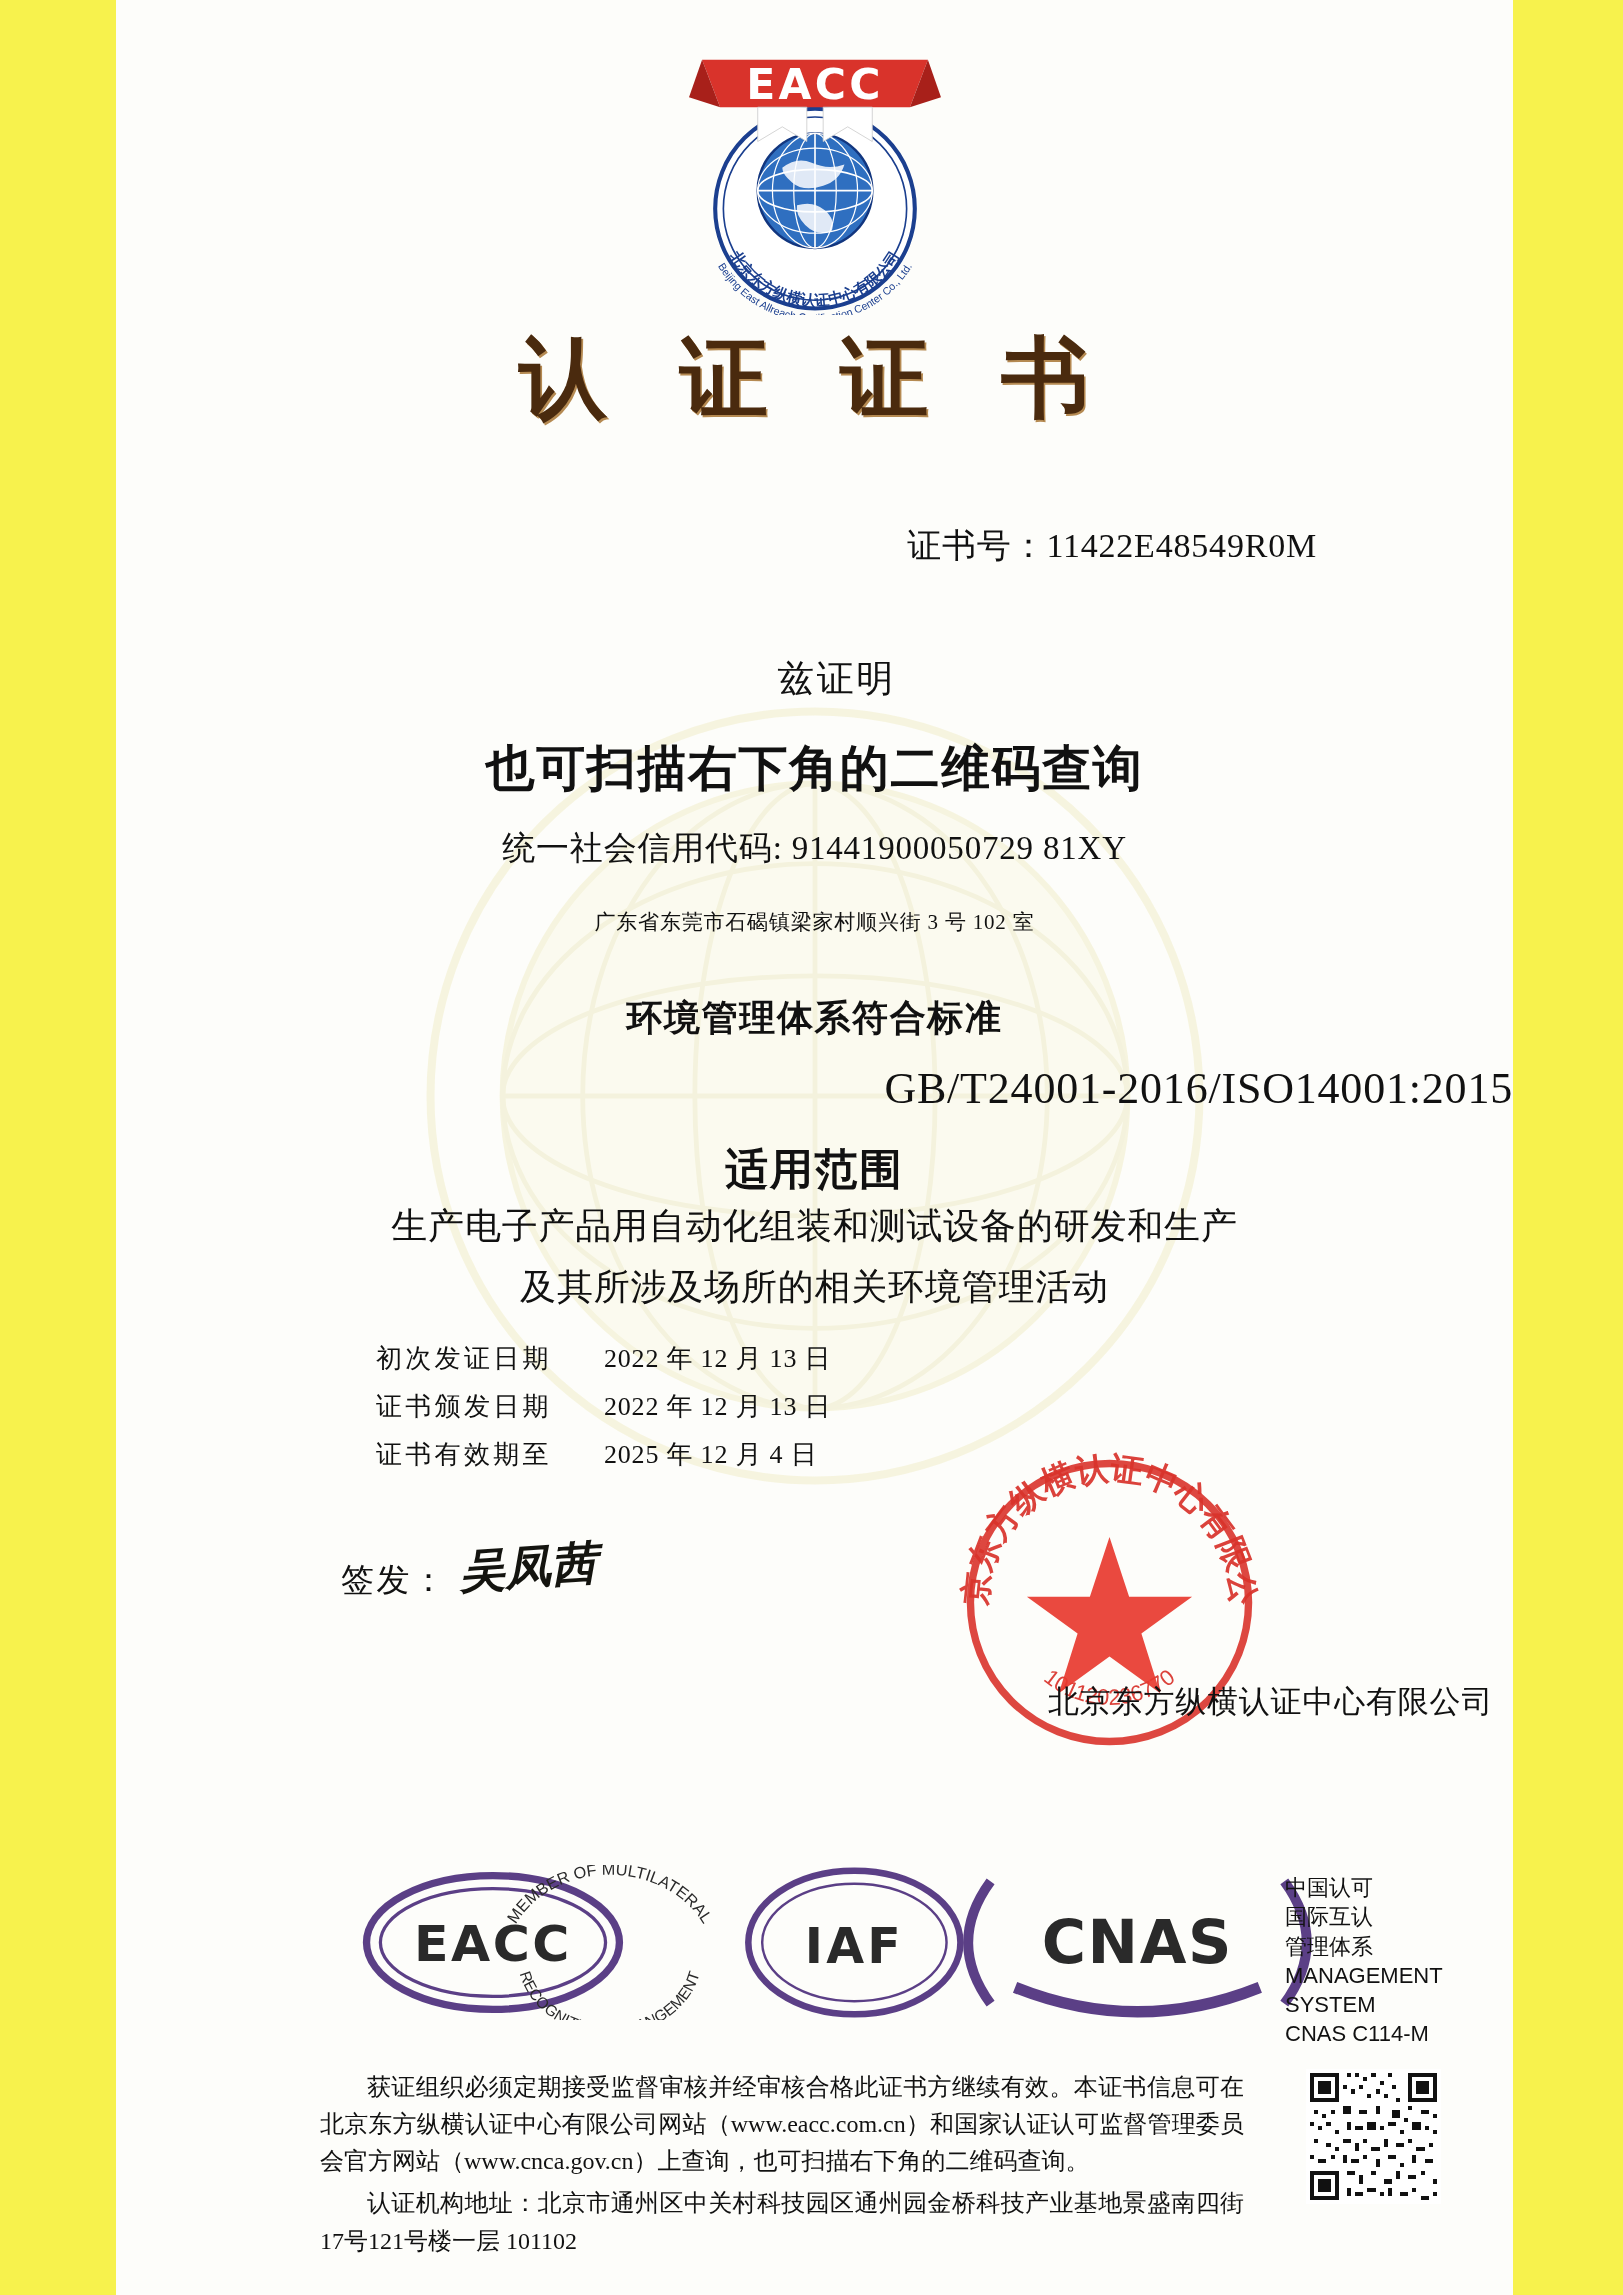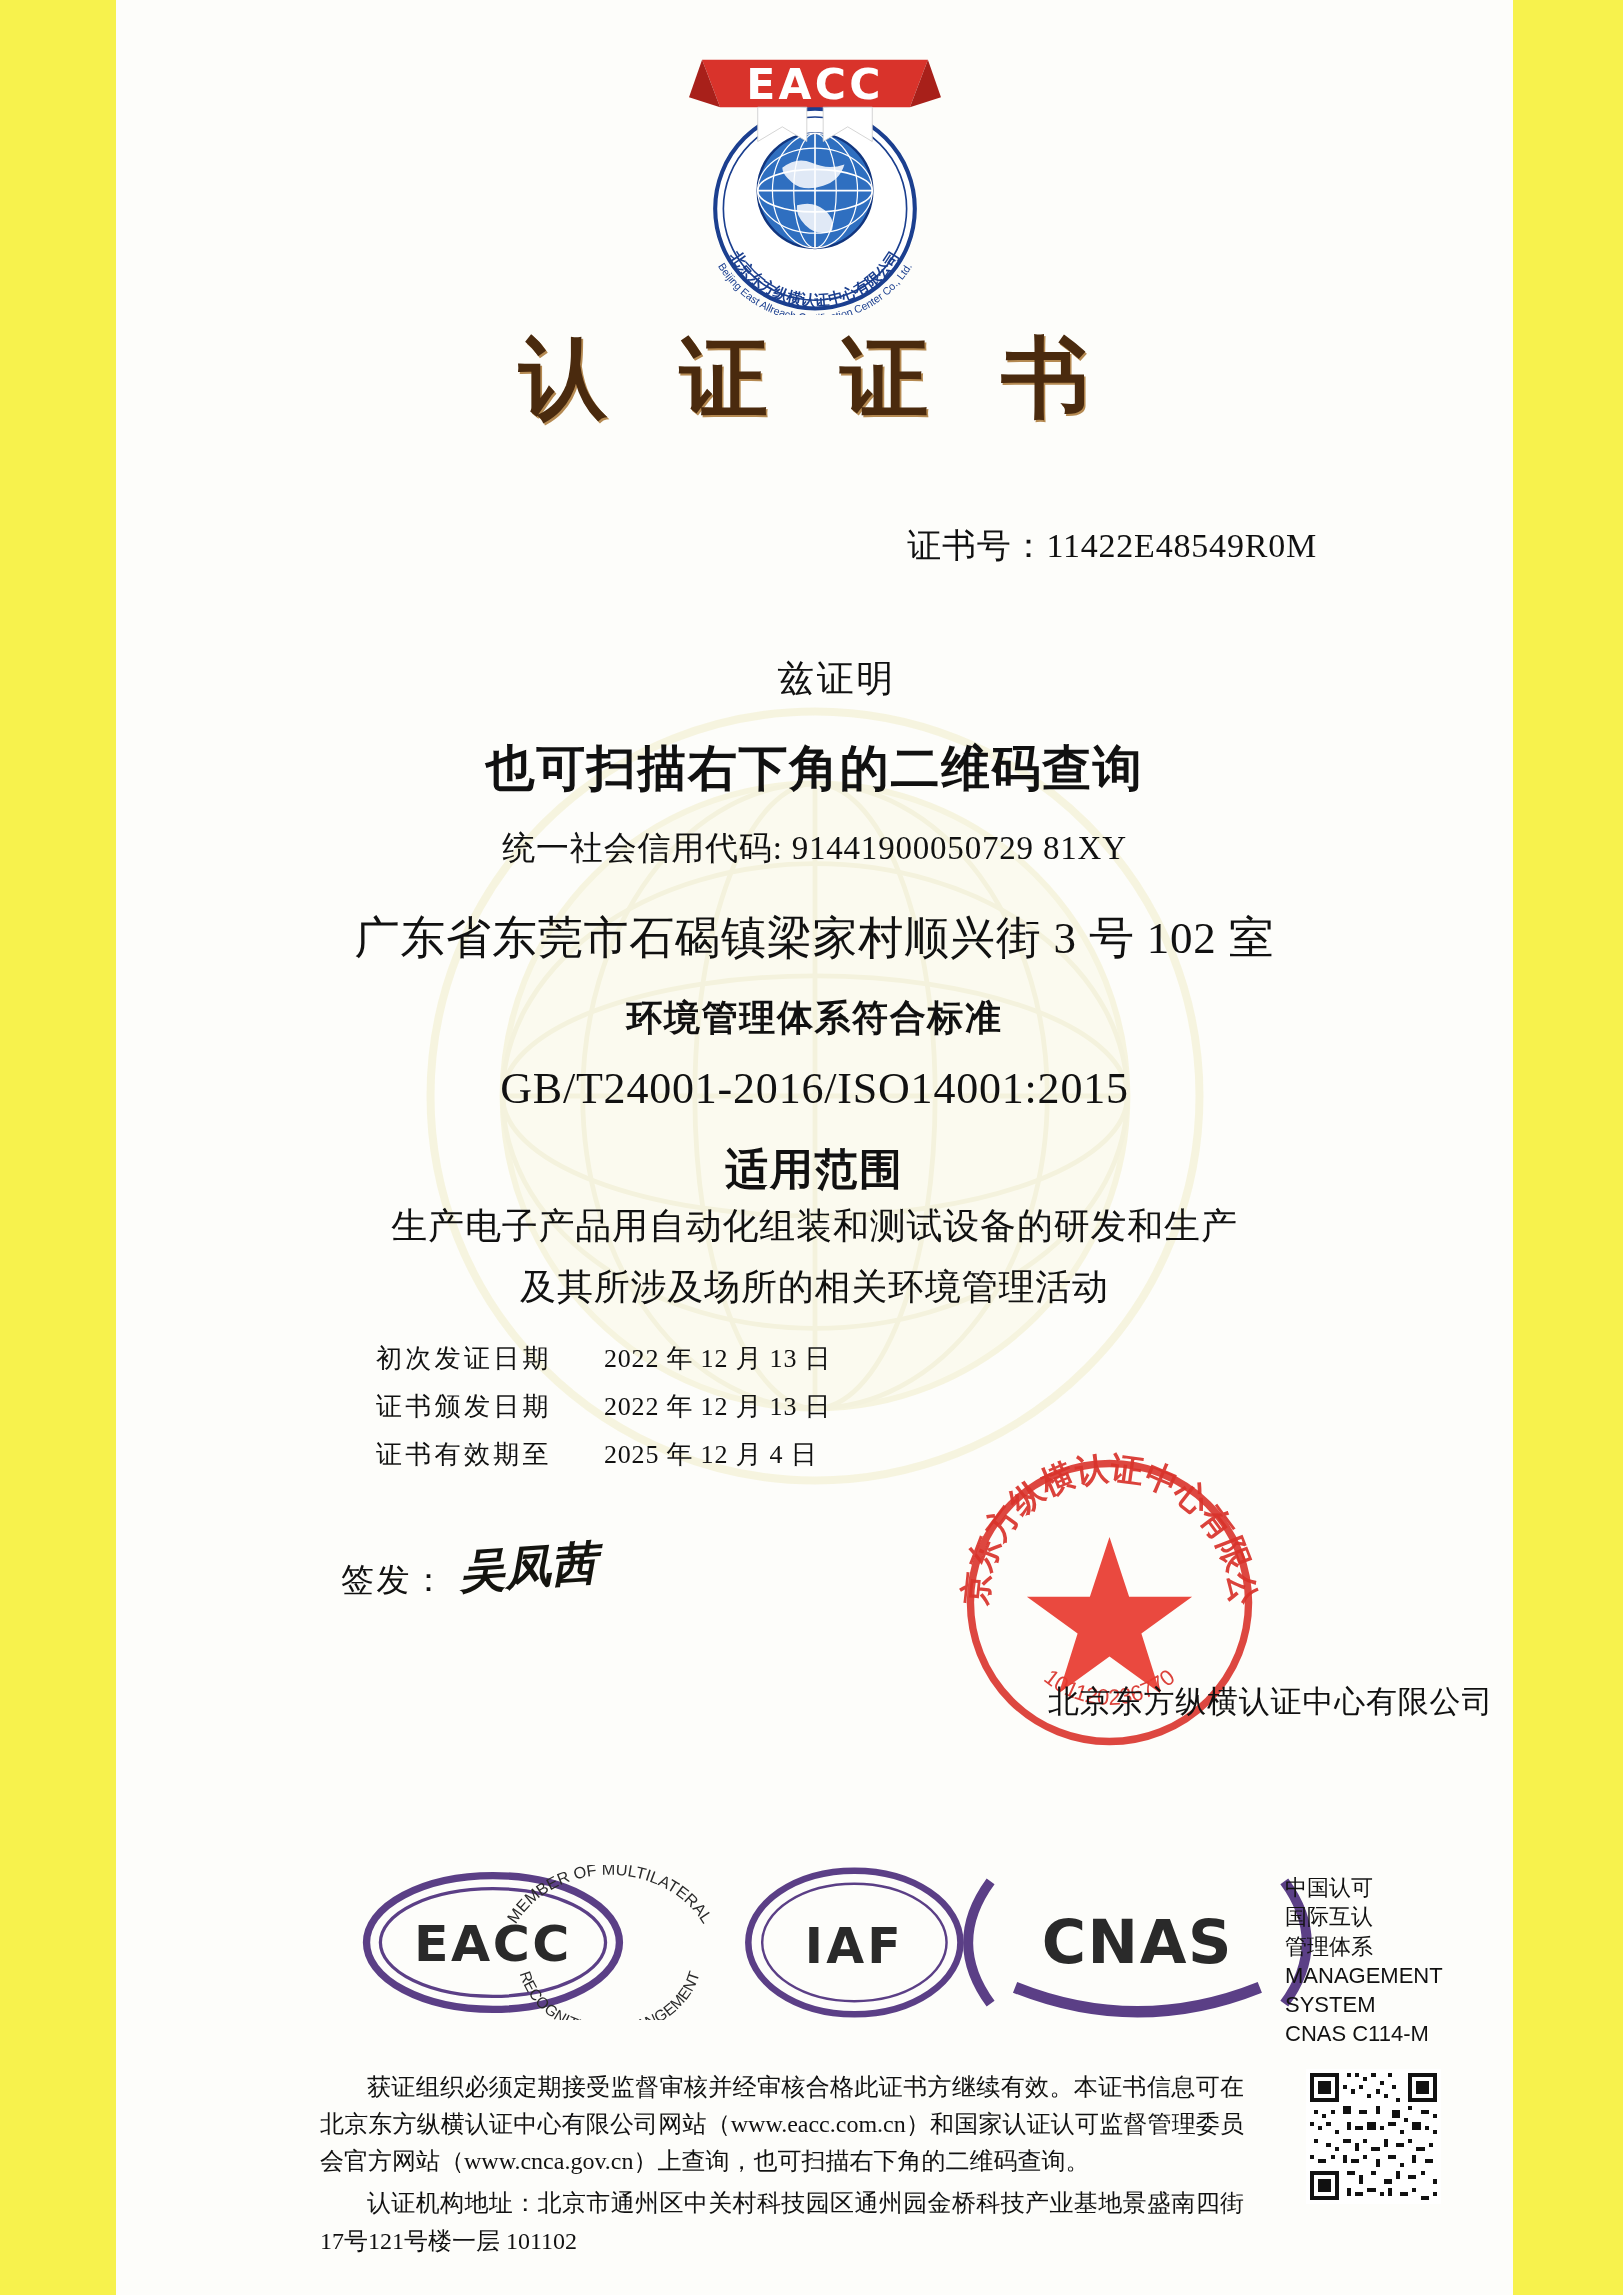--- a/index.html
+++ b/index.html
@@ -101,34 +101,35 @@
     font-family: "DejaVu Sans", sans-serif;
     letter-spacing: 1.6px;
   }
   .l-credit {
     top: 826px;
     font-size: 33px;
     letter-spacing: 0.8px;
   }
   .l-address {
     top: 908px;
-    font-size: 45px;
+    font-size: 21px;
     letter-spacing: 0.8px;
   }
   .l-standard-title {
     top: 994px;
     font-size: 36px;
     font-weight: bold;
     font-family: "DejaVu Sans", sans-serif;
     letter-spacing: 1.6px;
   }
   .l-standard-code {
     top: 1063px;
     font-size: 44px;
     letter-spacing: 0.8px;
+    text-align: right;
   }
   .l-scope-title {
     top: 1141px;
     font-size: 43px;
     font-weight: bold;
     font-family: "DejaVu Sans", sans-serif;
     letter-spacing: 1.6px;
   }
   .l-scope-1 {
     top: 1202px;

